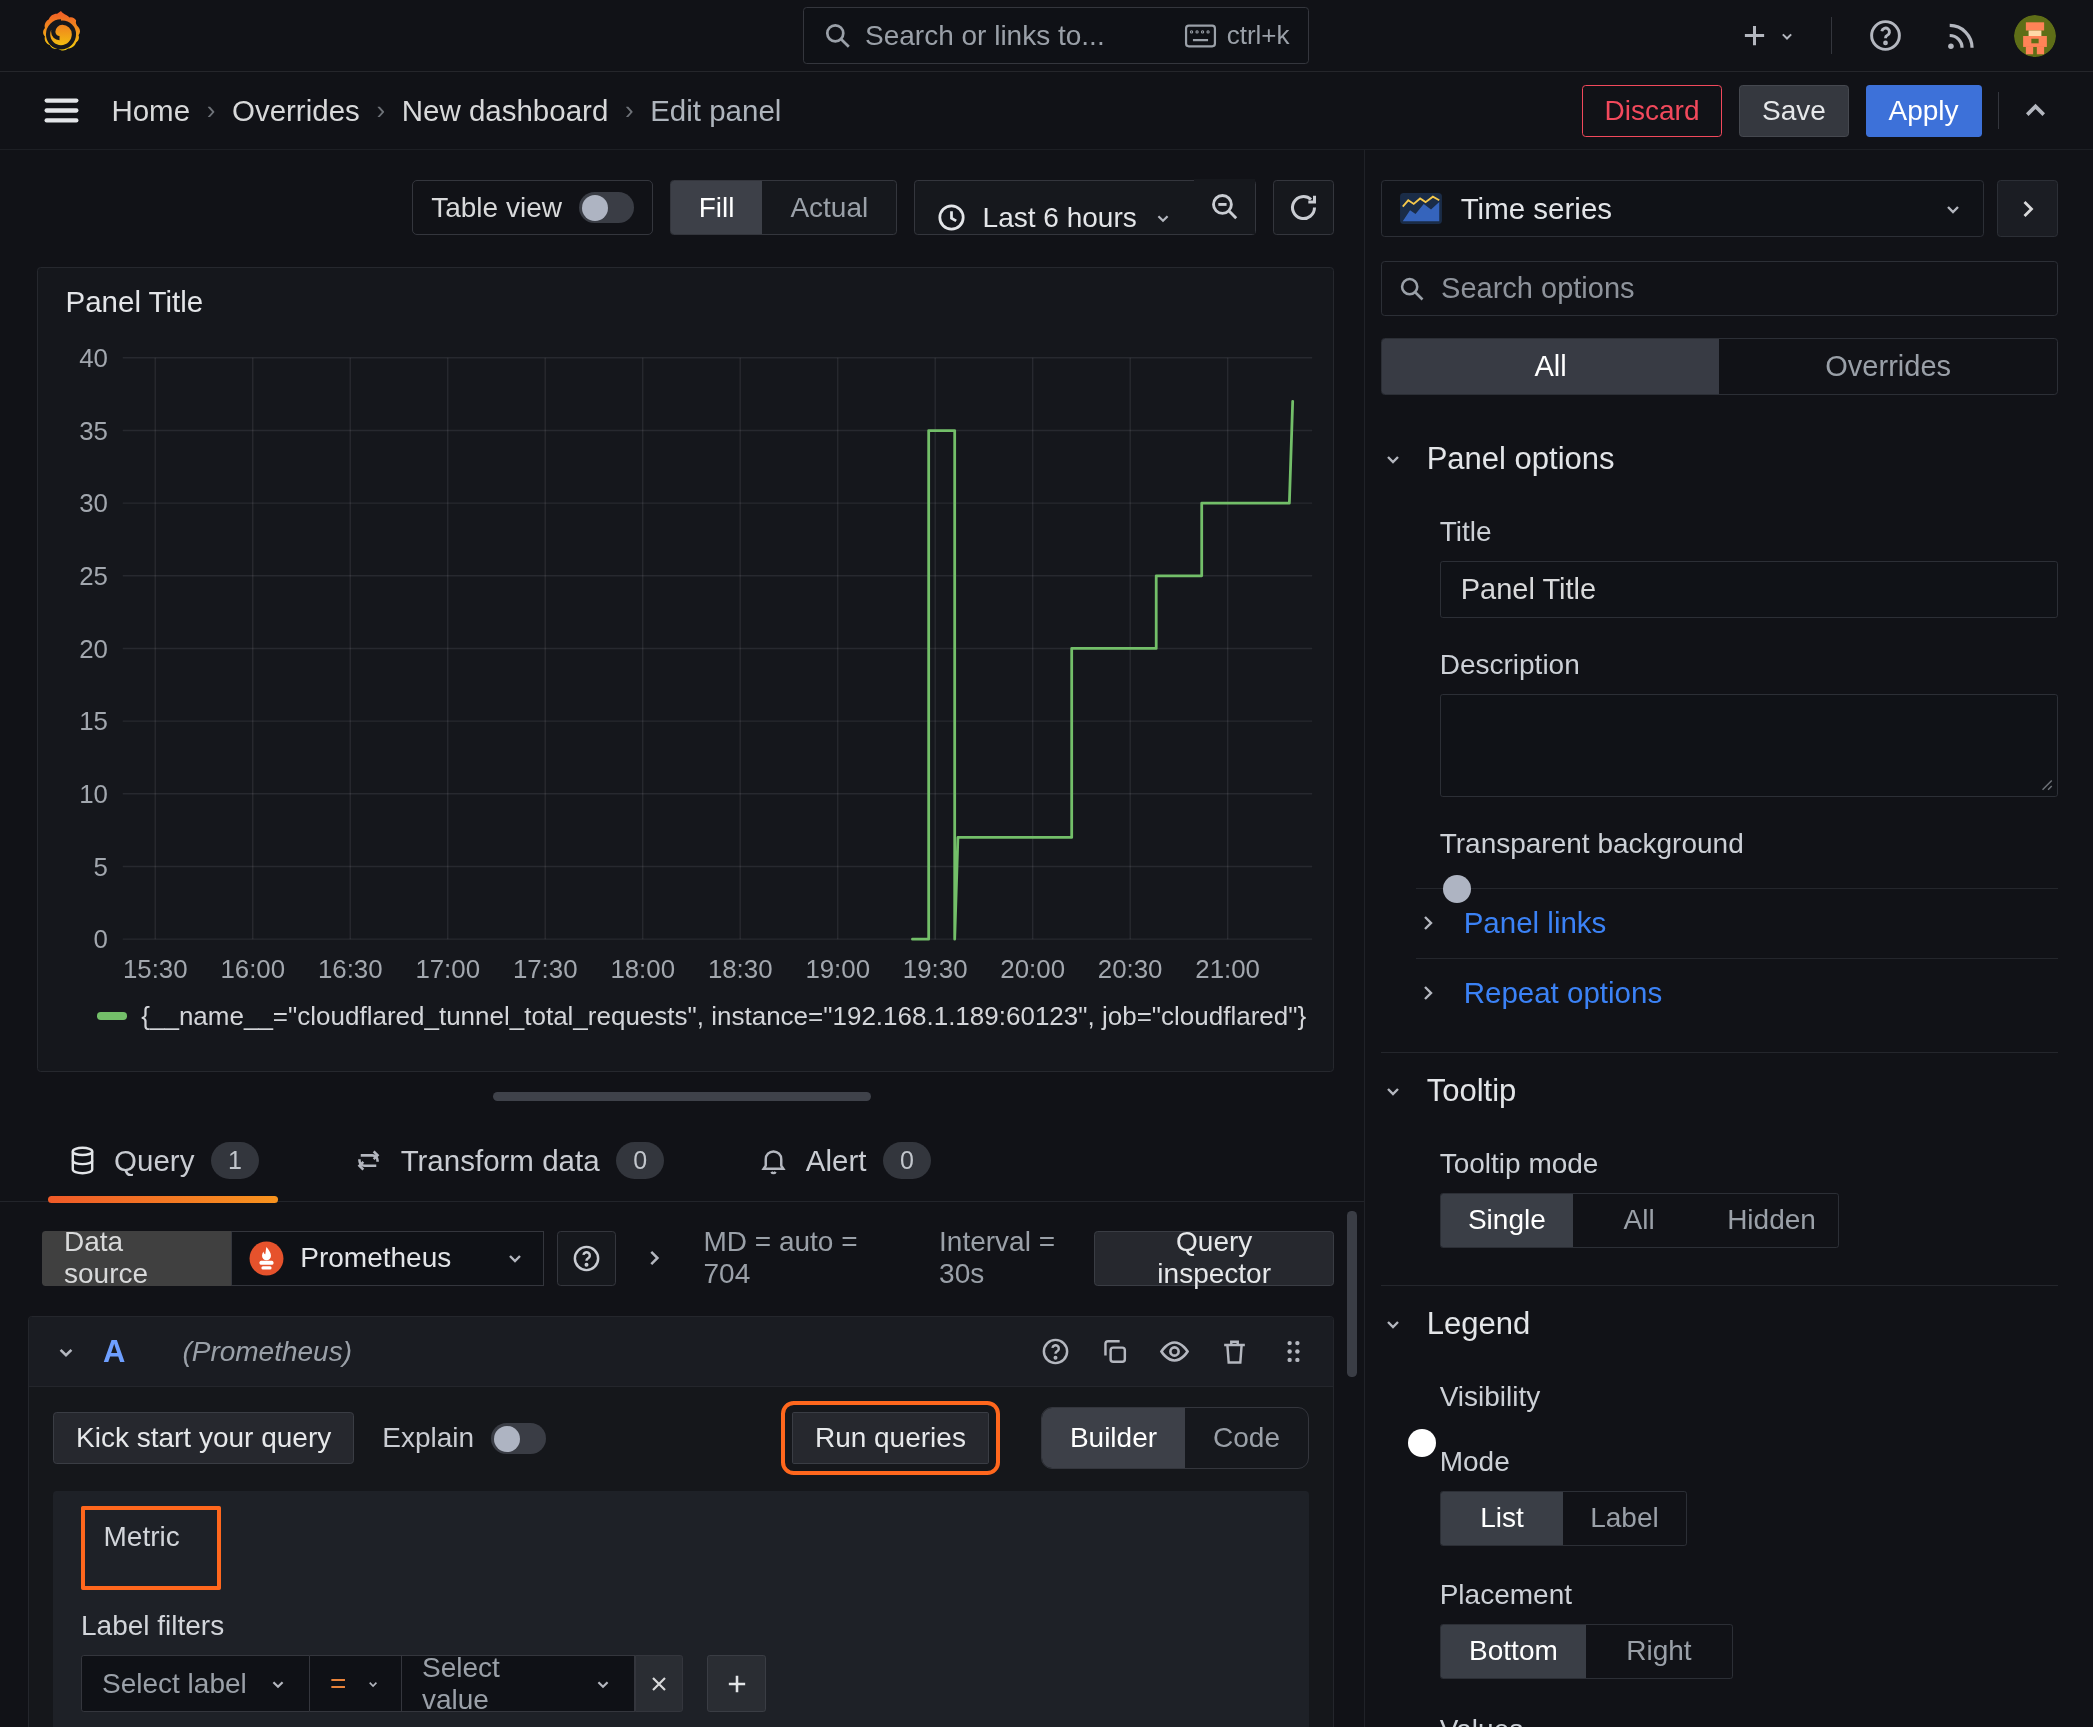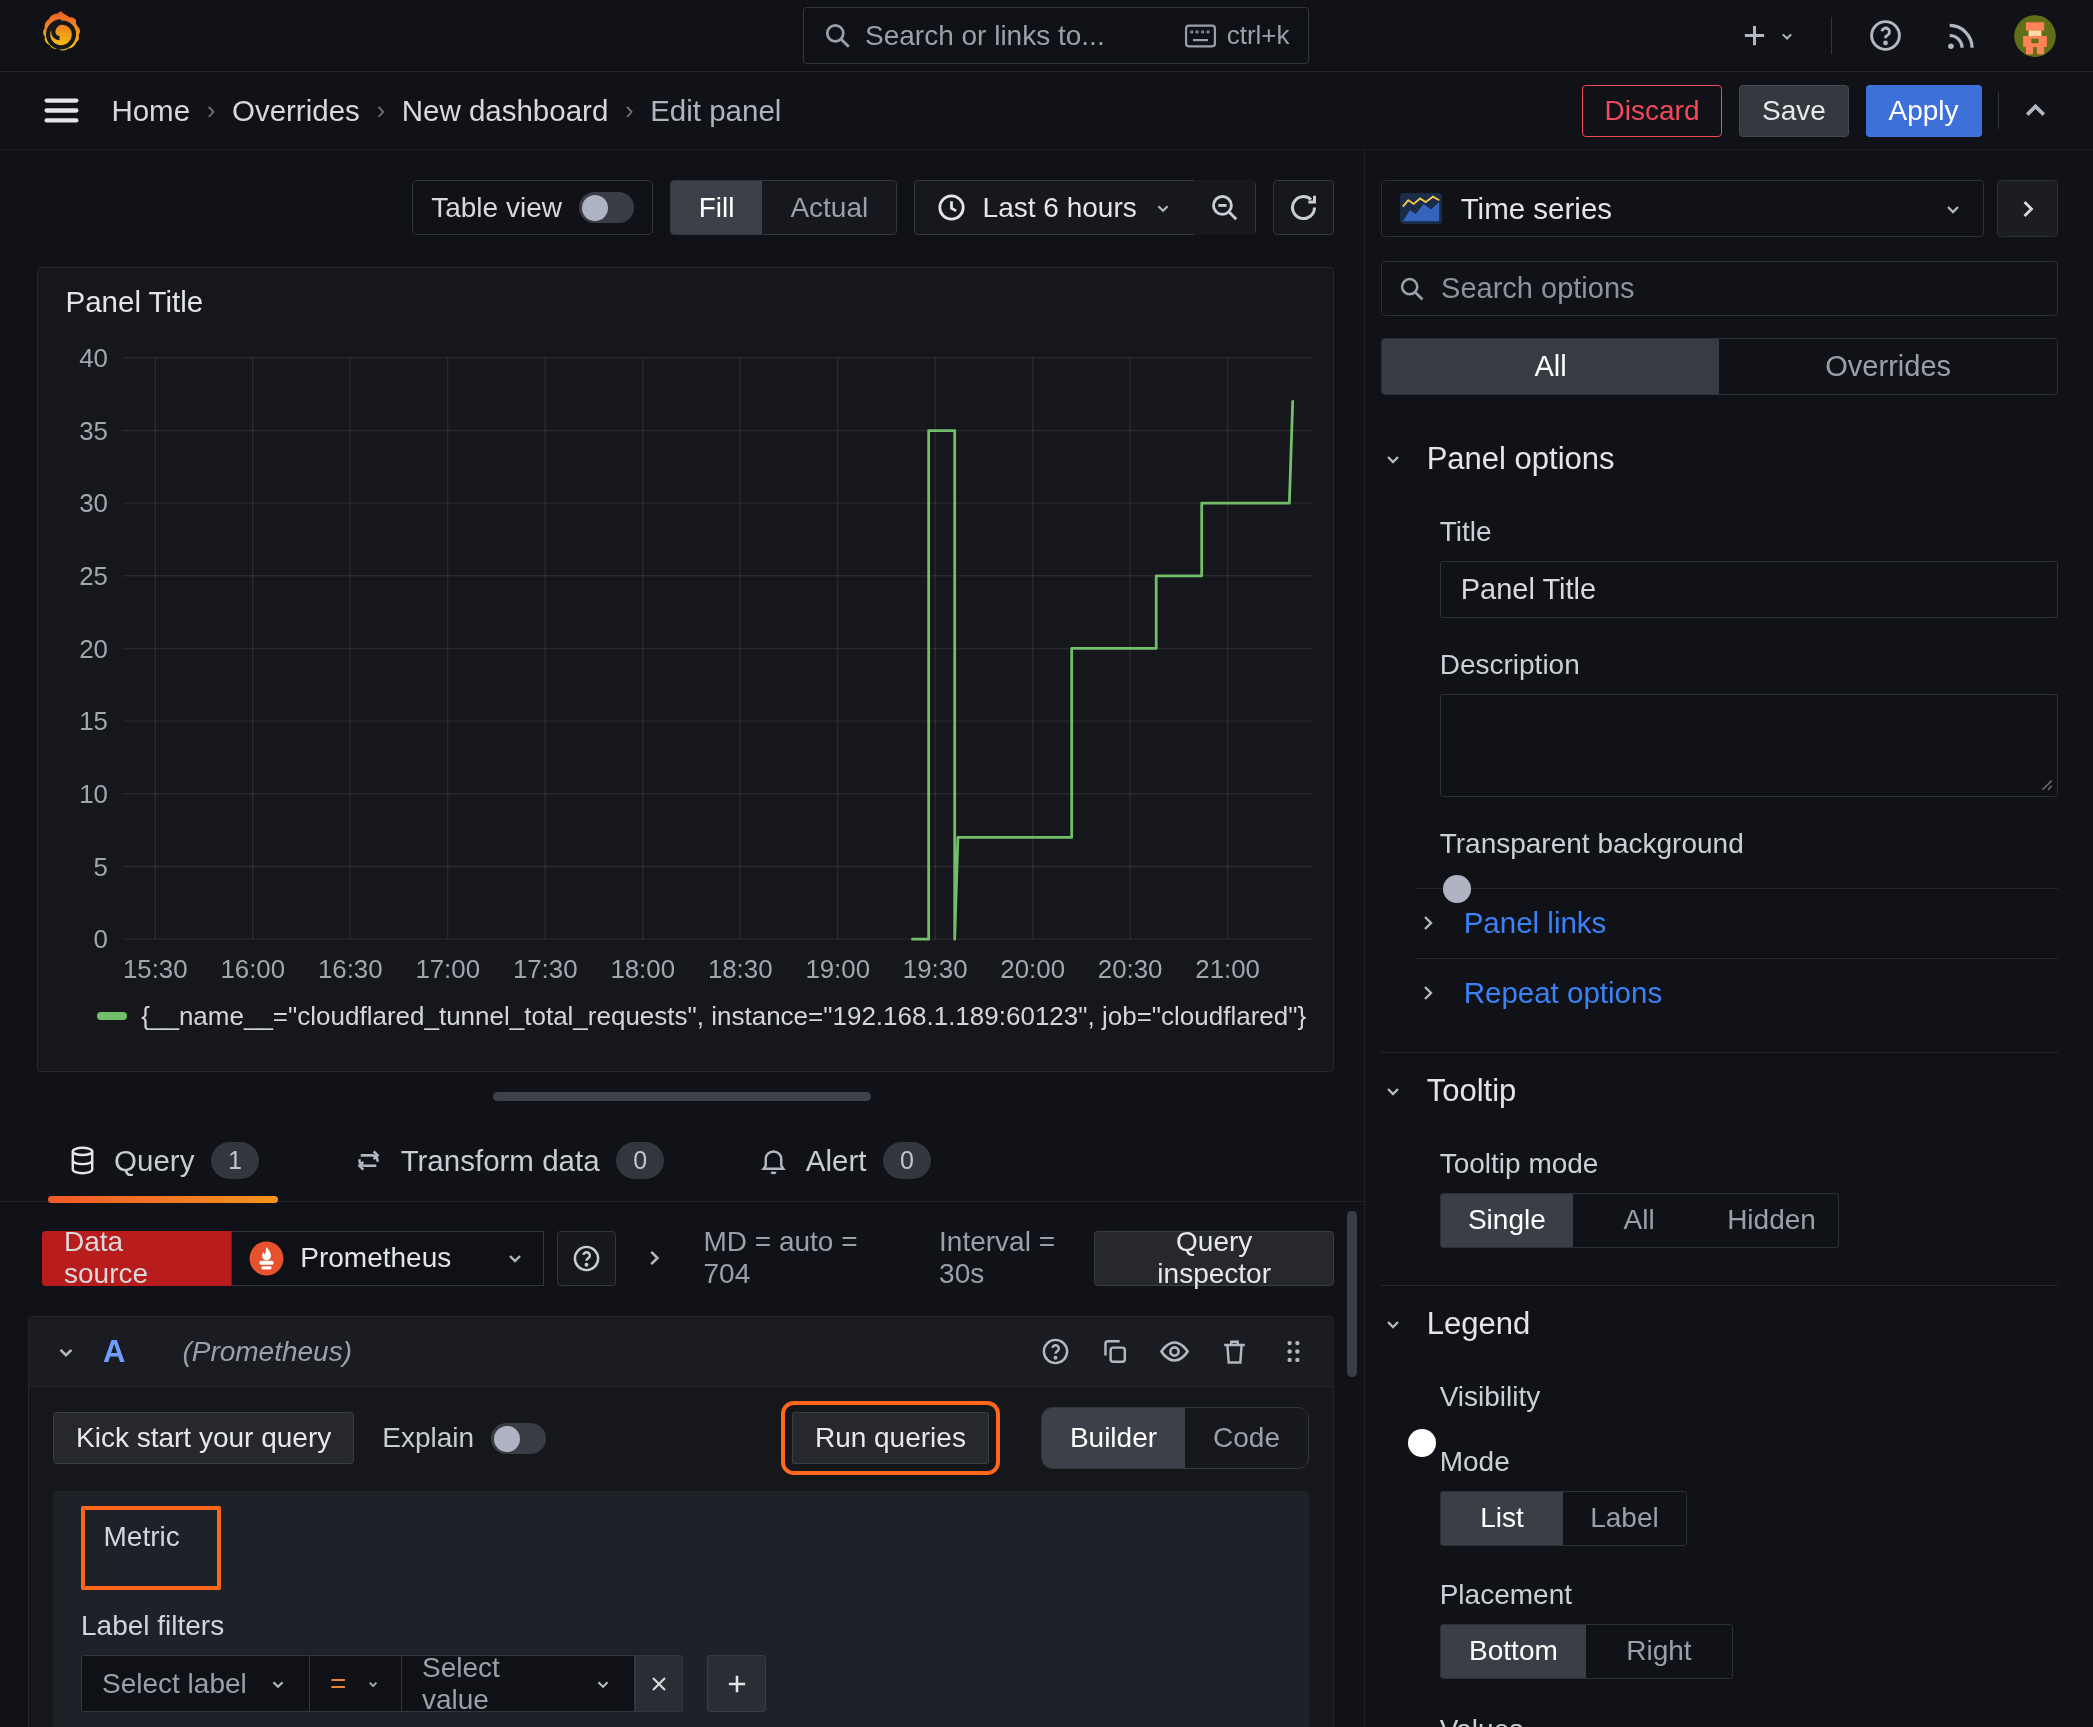--- a/index.html
+++ b/index.html
@@ -36,21 +36,21 @@
   .leftcol { width:1364px; flex:none; display:flex; flex-direction:column; position:relative; }
   .rightcol { flex:1; border-left:0.9px solid #202228; padding:30px 35px 0 15.7px; overflow:hidden; }
 
   
   .viewbar { margin:30px 30px 0 37px; display:flex; justify-content:flex-end; align-items:center; gap:16.6px; }
   .tv-box { height:55px; border:0.9px solid #34363d; border-radius:5px; display:flex; align-items:center; gap:16.6px; padding:0 18.5px; }
   .tv-box .lbl { font-size:28px; color:#d8d9da; }
   .seg { height:55px; border:0.9px solid #34363d; border-radius:3.7px; display:flex; align-items:stretch; overflow:hidden; background:#16181d; }
   .seg .opt { display:flex; align-items:center; justify-content:center; font-size:28px; color:#9aa0a8; padding:0 28px; cursor:pointer; }
   .seg .opt.sel { background:#3d4048; color:#fff; }
-  .timegrp { height:55px; border:0.9px solid #34363d; border-radius:3.7px; display:flex; align-items:center; background:#16181d; }
+  .timegrp { height:55px; border:0.9px solid #34363d; border-radius:3.7px; display:flex; align-items:flex-end; background:#16181d; }
   .timegrp .trange { display:flex; align-items:center; gap:14.8px; padding:0 20px; font-size:28px; color:#e3e5e8; cursor:pointer; }
   .timegrp .tdiv { width:0.9px; height:100%; background:#34363d; }
   .sqbtn { height:55px; width:61px; display:flex; align-items:center; justify-content:center; cursor:pointer; background:#16181d; border:0.9px solid #34363d; border-radius:3.7px; }
   .timegrp .sqbtn { border:none; border-radius:0; }
 
   
   .panel { margin:32px 30px 0 37px; height:805px; border:0.9px solid #26282e; border-radius:3.7px; background:#15171c; padding:11px 20px 0 22px; display:flex; flex-direction:column; }
   .panel-title { font-size:29.5px; color:#e3e5e8; padding:5.5px 0 0 5.5px; }
   .chartwrap { flex:1; }
   #chart-svg { width:1278px; height:646px; margin-top:24px; }
@@ -63,21 +63,21 @@
   .resize-handle { width:378px; height:9.2px; border-radius:4.6px; background:#3f424a; margin:20px auto 0 auto; cursor:row-resize; }
 
   
   .tabsrow { margin-top:22px; border-bottom:0.9px solid #22242a; display:flex; align-items:flex-end; padding-left:61px; gap:83px; height:79px; flex:none; }
   .tabitem { display:flex; align-items:center; gap:16.6px; font-size:29.5px; color:#c9ccd2; padding:0 5.5px 22px 5.5px; cursor:pointer; position:relative; }
   .tabitem .cnt { min-width:48px; height:37px; border-radius:18.5px; background:#33363d; color:#c2c6cc; font-size:25px; display:flex; align-items:center; justify-content:center; padding:0 11px; }
   .tabitem.active::after { content:""; position:absolute; left:-13px; right:-13px; bottom:-1.8px; height:7.4px; border-radius:3.7px; background:linear-gradient(90deg,#f05a28,#f8931e); }
 
   
   .dsrow { display:flex; align-items:center; margin:24px 30px 0 42px; gap:0; }
-  .dsrow .dslabel { font-size:28px; color:#d8d9da; background:#b91c1c; height:55px; display:flex; align-items:center; padding:0 22px; border-radius:3.7px 0 0 3.7px; }
+  .dsrow .dslabel { font-size:28px; color:#d8d9da; background:#404040; height:55px; display:flex; align-items:center; padding:0 22px; border-radius:3.7px 0 0 3.7px; }
   .dsselect { height:55px; width:325px; background:#0f1116; border:0.9px solid #34363d; display:flex; align-items:center; gap:14.8px; padding:0 16.6px; cursor:pointer; }
   .dsselect .nm { font-size:28px; color:#e3e5e8; flex:1; }
   .dshelp { margin-left:13px; }
   .dsmeta { display:flex; align-items:center; gap:37px; margin-left:26px; color:#9aa0a8; font-size:28px; }
   .qinspector { margin-left:-5.5px; height:55px; background:#26282e; border:0.9px solid #3a3d44; border-radius:3.7px; color:#e6e8ea; font-size:28px; padding:0 24px; display:flex; align-items:center; cursor:pointer; }
 
   
   .querycard { margin:26px 30px 0 28px; flex:1; border:0.9px solid #24262c; border-radius:3.7px 3.7px 0 0; background:#15171b; display:flex; flex-direction:column; overflow:hidden; }
   .qheader { height:78px; background:#1a1c22; border-bottom:0.9px solid #24262c; display:flex; align-items:center; padding:0 24px; gap:24px; }
   .qref { color:#6e9fff; font-size:31px; font-weight:bold; }

